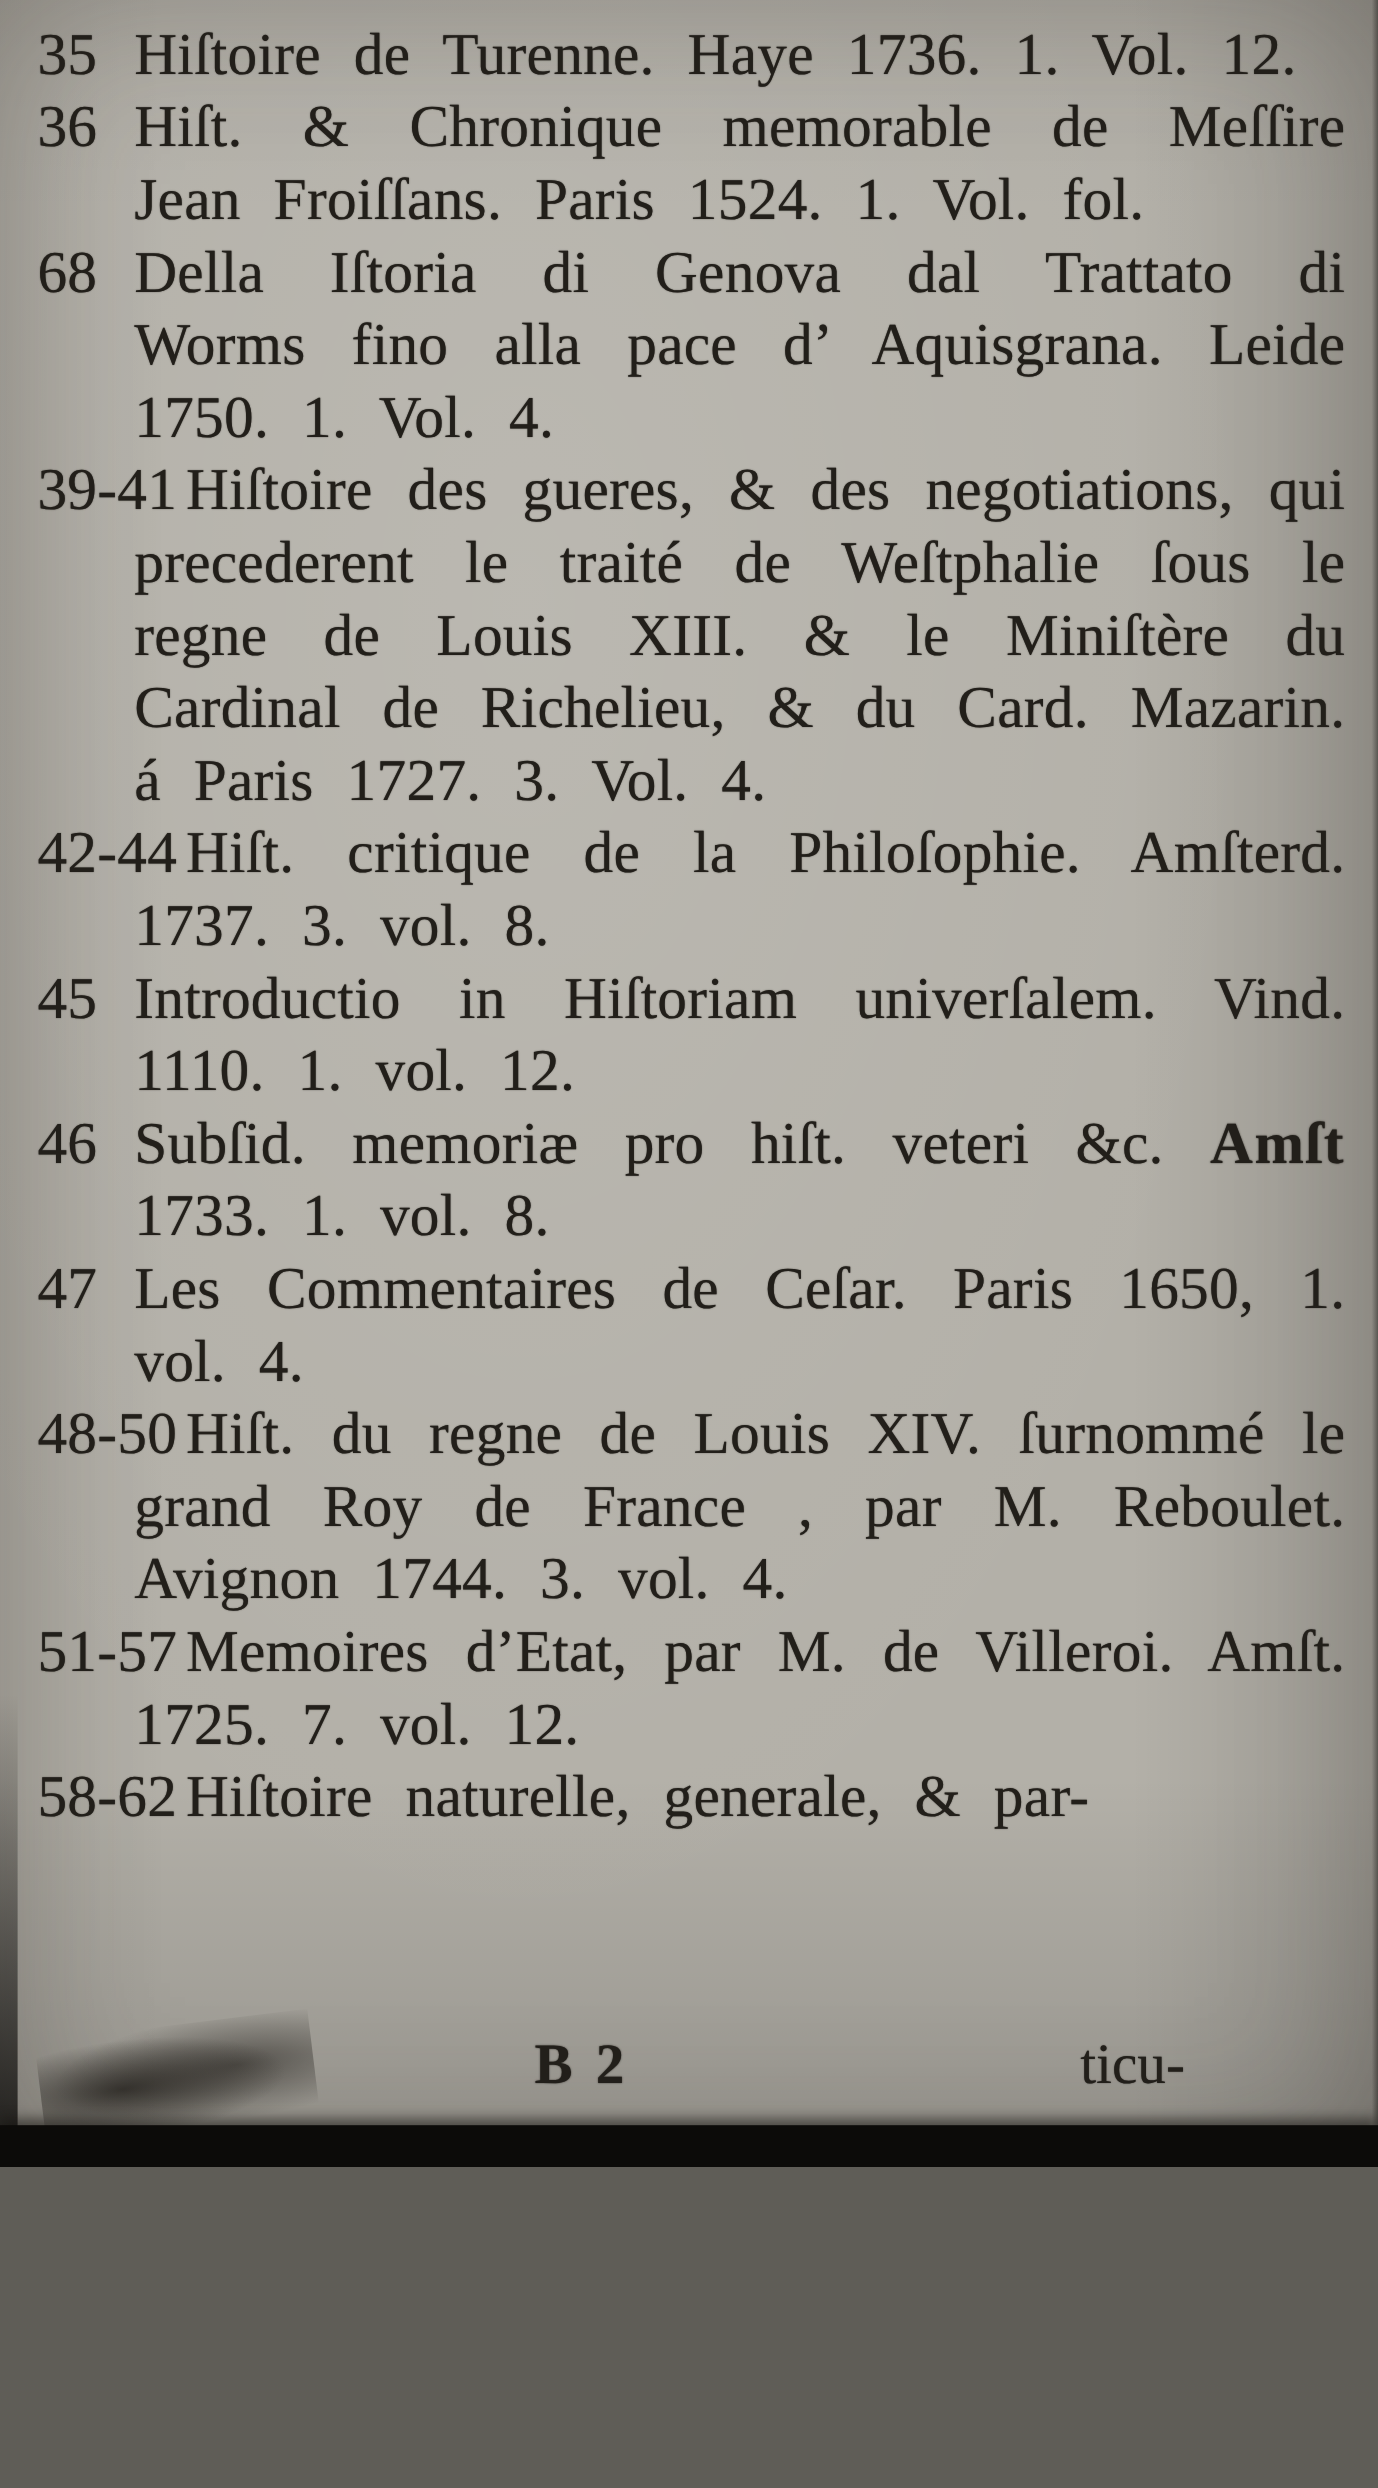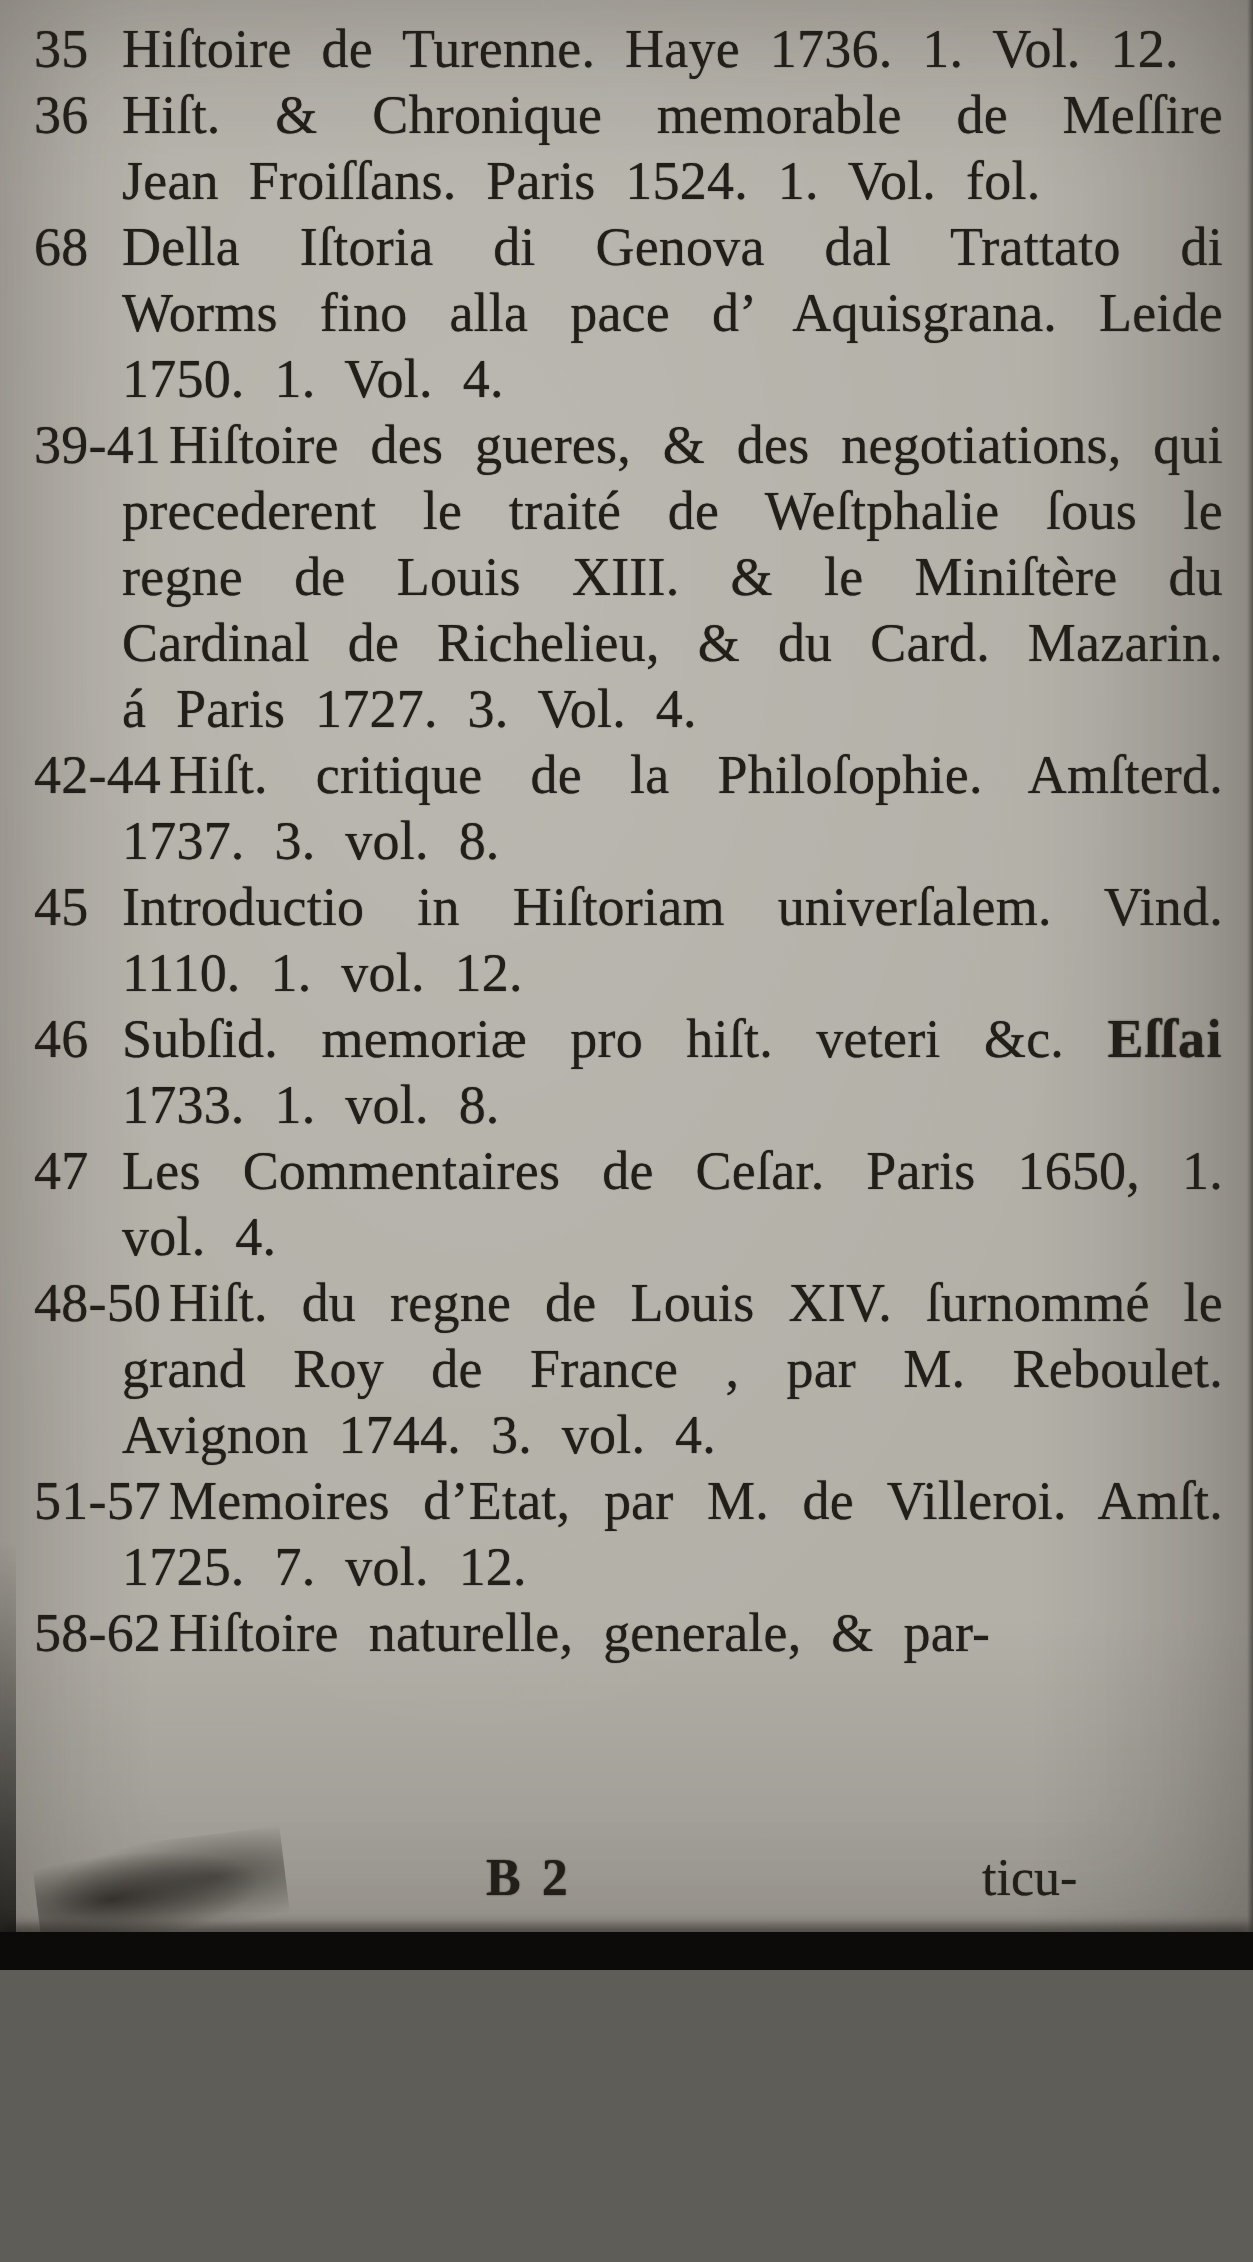--- a/index.html
+++ b/index.html
@@ -116,21 +116,21 @@
 
 <div class="page">
 
   <div class="text-block">
       <p class="entry"><span class="num">35</span><span class="txt">Hiſtoire de Turenne. Haye 1736. 1. Vol. 12.</span></p>
       <p class="entry"><span class="num">36</span><span class="txt">Hiſt. &amp; Chronique memorable de Meſſire Jean Froiſſans. Paris 1524. 1. Vol. fol.</span></p>
       <p class="entry"><span class="num">68</span><span class="txt">Della Iſtoria di Genova dal Trattato di Worms fino alla pace d’ Aquisgrana. Leide 1750. 1. Vol. 4.</span></p>
       <p class="entry"><span class="num">39-41</span><span class="txt">Hiſtoire des gueres, &amp; des negotiations, qui precederent le traité de Weſtphalie ſous le regne de Louis XIII. &amp; le Miniſtère du Cardinal de Richelieu, &amp; du Card. Mazarin. á Paris 1727. 3. Vol. 4.</span></p>
       <p class="entry"><span class="num">42-44</span><span class="txt">Hiſt. critique de la Philoſophie. Amſterd. 1737. 3. vol. 8.</span></p>
       <p class="entry"><span class="num">45</span><span class="txt">Introductio in Hiſtoriam univerſalem. Vind. 1110. 1. vol. 12.</span></p>
-      <p class="entry"><span class="num">46</span><span class="txt">Subſid. memoriæ pro hiſt. veteri &amp;c. <b class="fraktur">Eſſai</b> 1733. 1. vol. 8.</span></p>
+      <p class="entry"><span class="num">46</span><span class="txt">Subſid. memoriæ pro hiſt. veteri &amp;c. <b class="fraktur">Amſt</b> 1733. 1. vol. 8.</span></p>
       <p class="entry"><span class="num">47</span><span class="txt">Les Commentaires de Ceſar. Paris 1650, 1. vol. 4.</span></p>
       <p class="entry"><span class="num">48-50</span><span class="txt">Hiſt. du regne de Louis XIV. ſurnommé le grand Roy de France , par M. Reboulet. Avignon 1744. 3. vol. 4.</span></p>
       <p class="entry"><span class="num">51-57</span><span class="txt">Memoires d’Etat, par M. de Villeroi. Amſt. 1725. 7. vol. 12.</span></p>
       <p class="entry"><span class="num">58-62</span><span class="txt">Hiſtoire naturelle, generale, &amp; par-</span></p>
     </div>
 
   <div class="footer">
     <span class="sig fraktur">B 2</span>
     <span class="catch">ticu-</span>
   </div>

